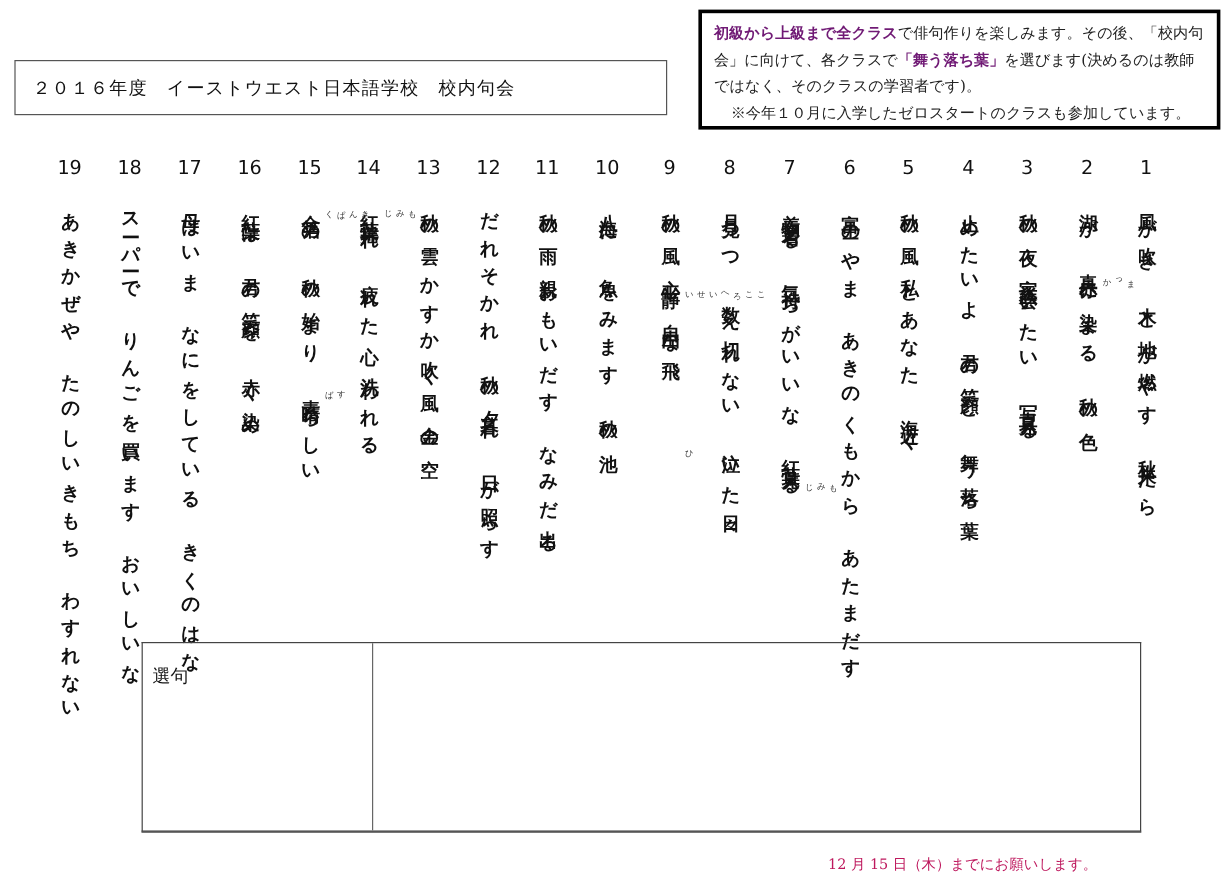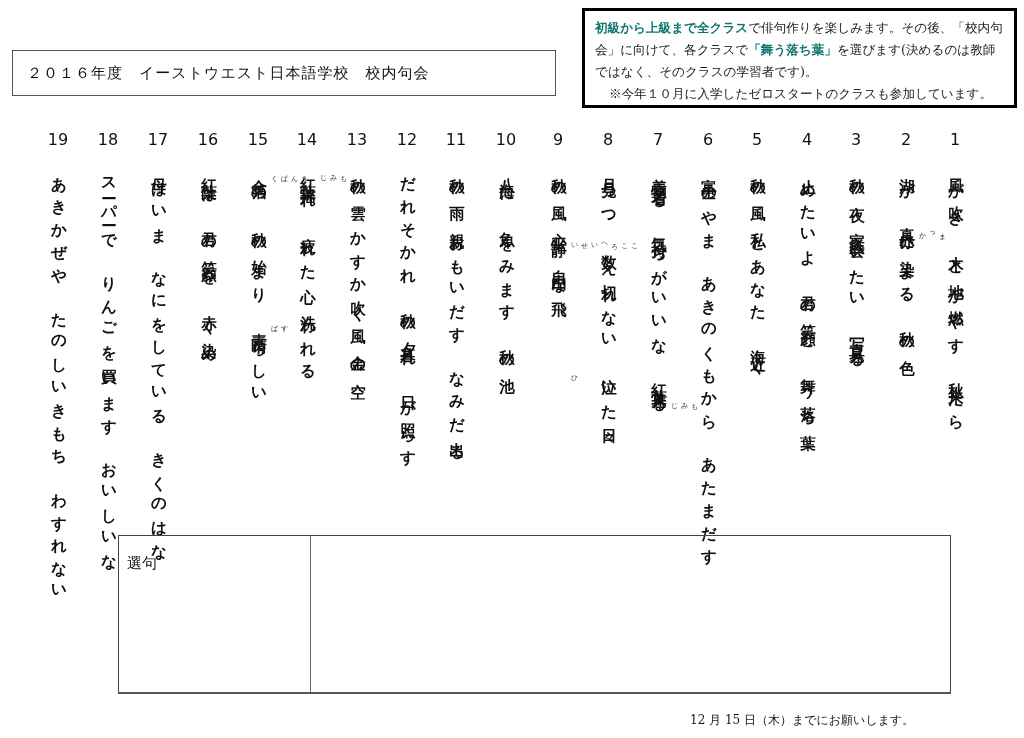--- a/index.html
+++ b/index.html
@@ -13,21 +13,21 @@
     display: flex; align-items: center; padding-left: 14px;
     font-size: 15px; letter-spacing: 1px; color: #111;
   }
   .title-box span { white-space: pre; }
   .info-box {
     position: absolute; left: 582px; top: 8px; width: 435px; height: 100px;
     border: 3px solid #000; box-sizing: border-box;
     padding: 6px 8px 0 10px; font-family: "DejaVu Serif", "Liberation Serif", serif;
     font-size: 12.6px; line-height: 22px; color: #222;
   }
-  .info-box b { font-family: "DejaVu Sans", sans-serif; font-weight: bold; color: #0f766e; }
+  .info-box b { font-family: "DejaVu Sans", sans-serif; font-weight: bold; color: #701a75; }
   .info-box .note { display: block; text-align: center; }
   .poems { position: absolute; left: 0; top: 128px; width: 1024px; height: 400px; }
   .poem { position: absolute; top: 0; width: 40px; }
   .poem .num {
     position: absolute; top: 2px; left: 0; width: 30px; text-align: center;
     font-size: 16px; color: #111;
   }
   .poem .text {
     position: absolute; top: 38px; left: 6px;
     writing-mode: vertical-rl; text-orientation: upright;
@@ -42,21 +42,21 @@
     position: absolute; left: 118px; top: 535px; width: 833px; height: 159px;
     border: 1px solid #444; border-bottom: 2px solid #555; box-sizing: border-box; display: flex;
   }
   .select-label-cell {
     width: 192px; height: 100%; border-right: 1px solid #666; box-sizing: border-box;
     padding: 18px 0 12px 8px; font-size: 15px; color: #111;
   }
   .comment-cell { flex: 1; padding: 18px 0 0 16px; font-size: 12px; color: #222; }
   .deadline {
     position: absolute; left: 690px; top: 712px;
-    font-family: "DejaVu Serif", "Liberation Serif", serif; font-size: 12px; color: #0f172a;
+    font-family: "DejaVu Serif", "Liberation Serif", serif; font-size: 12px; color: #be185d;
   }
 </style>
 </head>
 <body>
 
 <div class="title-box">
   <span>２０１６年度　イーストウエスト日本語学校　校内句会</span>
 </div>
 
 <div class="info-box">

